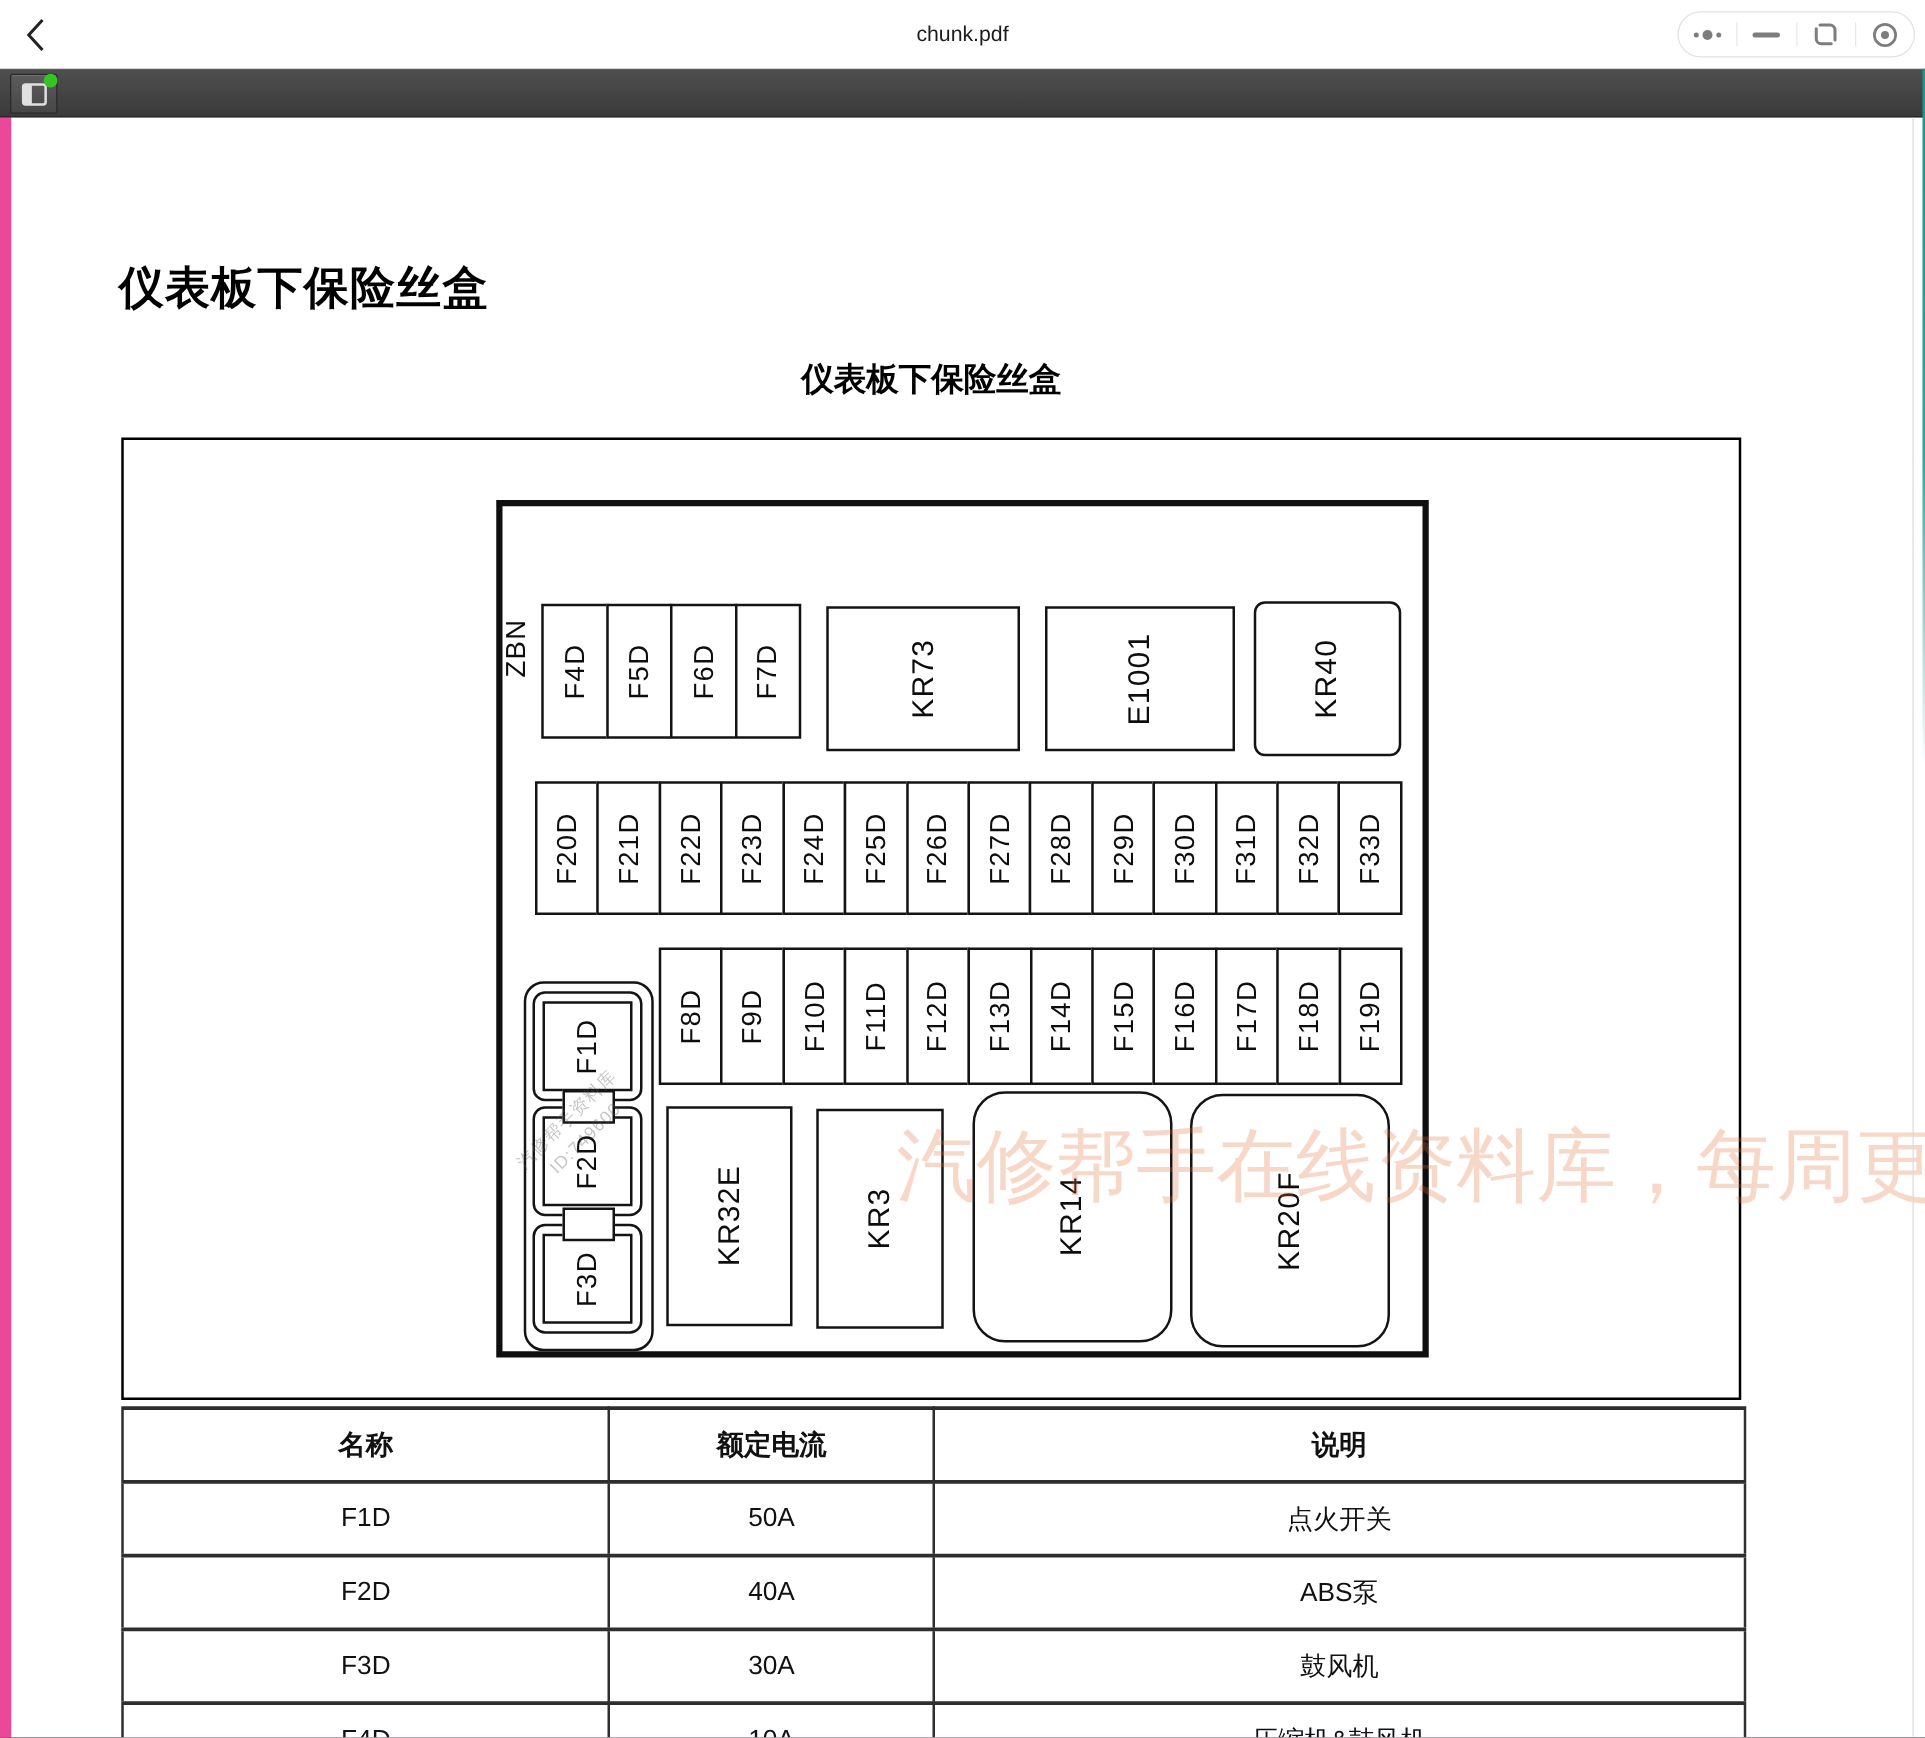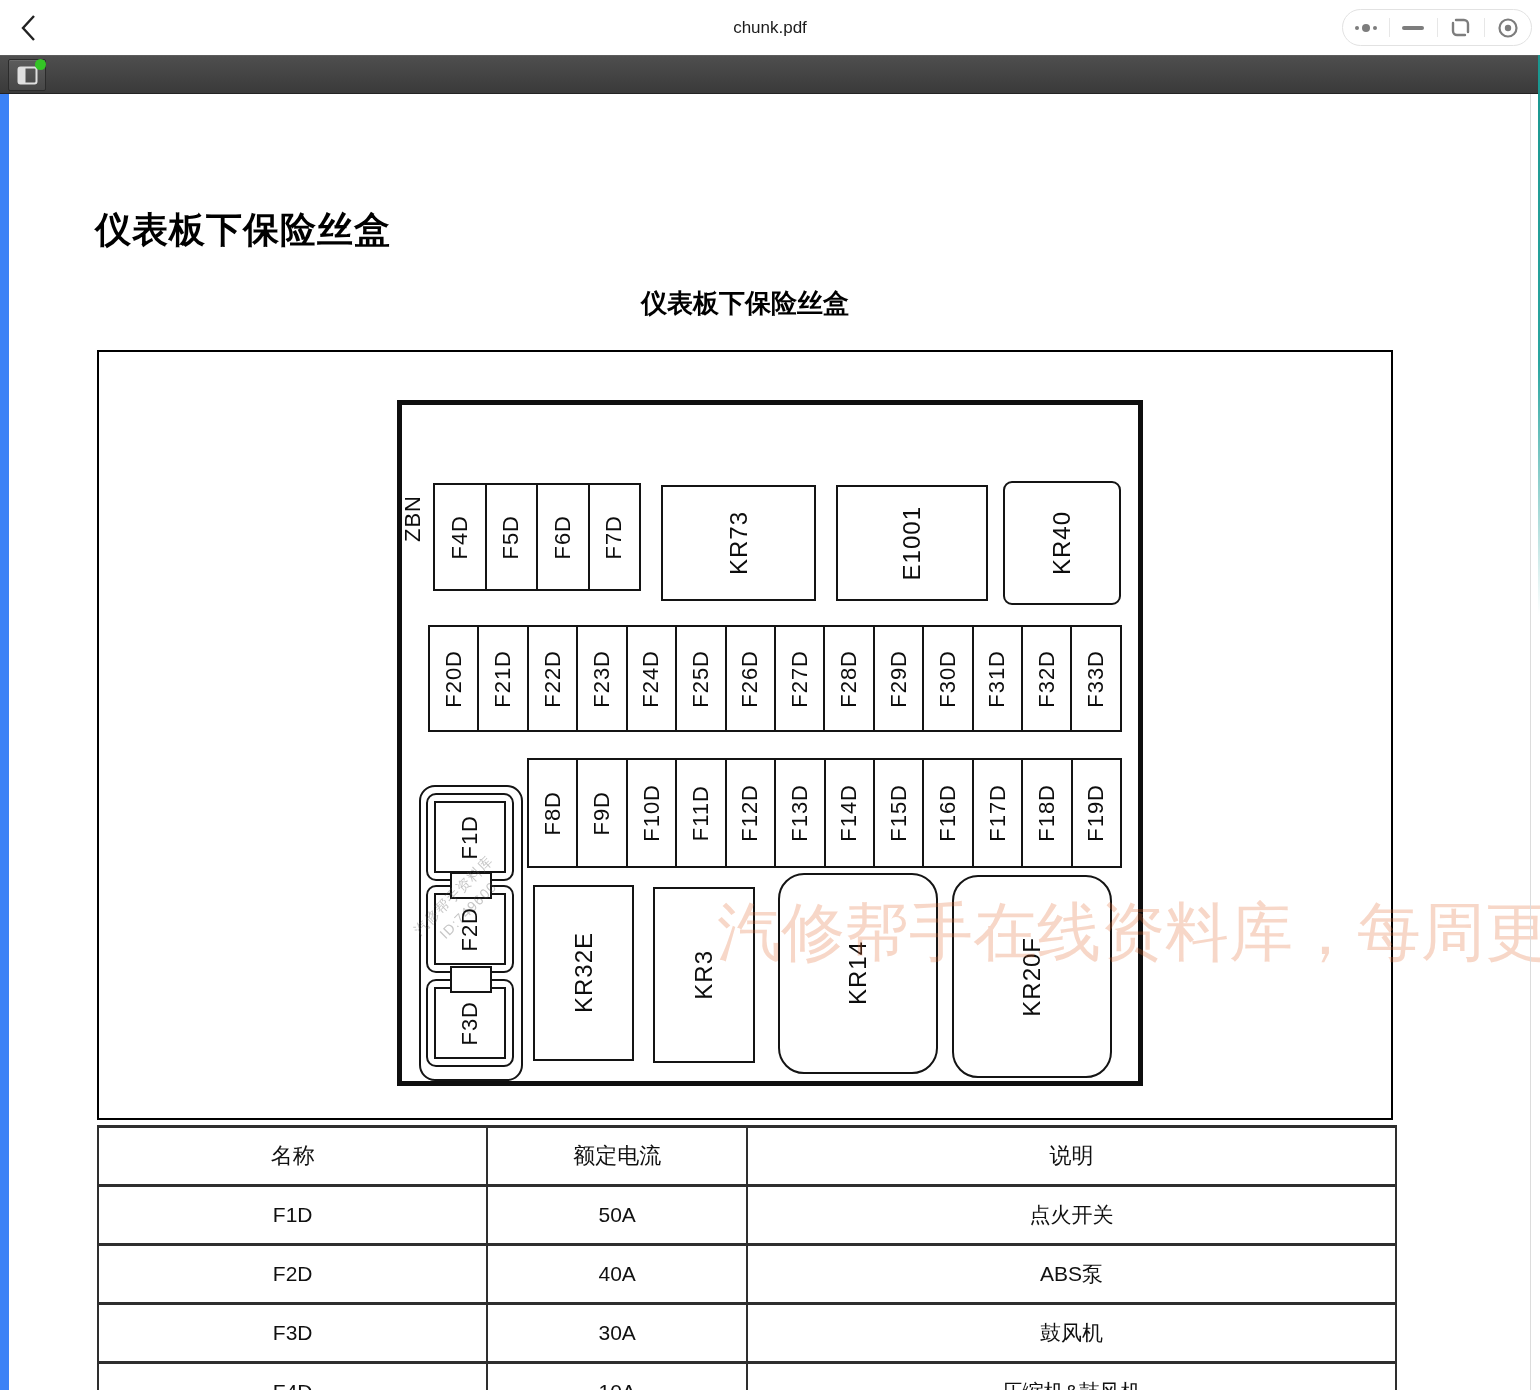--- a/index.html
+++ b/index.html
@@ -43,21 +43,21 @@
     display:flex;align-items:center;cursor:pointer;box-shadow:inset 0 1px 2px rgba(0,0,0,0.3);}
   .zoom-field .zl{color:#ececec;font-size:14px;padding-left:12px;flex:1;}
   .spinner{display:flex;flex-direction:column;gap:2px;margin-right:10px;}
   .spinner .tri-up{width:0;height:0;border-left:4px solid transparent;border-right:4px solid transparent;
     border-bottom:5px solid #cfcfcf;}
   .spinner .tri-dn{width:0;height:0;border-left:4px solid transparent;border-right:4px solid transparent;
     border-top:5px solid #cfcfcf;}
   .chev2{color:#e9e9e9;font-size:25px;font-weight:bold;letter-spacing:-2px;}
 
   
-  .content{position:absolute;top:94px;left:0;right:0;bottom:0;background:#3b82f6;overflow:hidden;}
+  .content{position:absolute;top:94px;left:0;right:0;bottom:0;background:#ec4899;overflow:hidden;}
   .page{position:absolute;left:9px;top:0;width:1531px;height:1340px;background:#ffffff;overflow:hidden;}
   .scroll-line{position:absolute;right:9px;top:0;bottom:0;width:1px;background:#dcdcdc;z-index:40;}
   .teal-edge{position:absolute;right:0;top:55px;width:2px;height:560px;z-index:50;
     background:linear-gradient(#19968f,#2aa5a0 55%,rgba(42,165,160,0));}
 
   .heading{position:absolute;left:86px;top:112px;font-size:36px;font-weight:700;color:#000;letter-spacing:1px;}
   .caption{position:absolute;left:88px;top:192px;width:1296px;text-align:center;
     font-size:26px;font-weight:700;color:#000;}
   .frame{position:absolute;left:88px;top:256px;width:1296px;height:770px;
     border:2px solid #000;box-sizing:border-box;}
@@ -89,21 +89,21 @@
     z-index:8;pointer-events:none;}
   .wm-diag{position:absolute;left:352px;top:788px;width:200px;z-index:9;pointer-events:none;
     transform:rotate(-45deg);font-size:14px;color:rgba(90,90,90,0.35);text-align:center;
     letter-spacing:1px;line-height:1.5;}
 
   
   .spec-table{position:absolute;left:88px;top:1031px;width:1300px;border-collapse:collapse;
     table-layout:fixed;z-index:2;background:#fff;}
   .spec-table th,.spec-table td{border:2px solid #2e2e2e;text-align:center;vertical-align:middle;
     font-size:21px;color:#111;height:56px;padding:0;}
-  .spec-table th{font-weight:400;font-size:22px;}
+  .spec-table th{font-weight:700;font-size:22px;}
   .spec-table tr{border-top:3px solid #2e2e2e;border-bottom:3px solid #2e2e2e;}
 
   svg{display:block;}
 </style>
 </head>
 <body>
 
 <div class="app">
 
   <div class="titlebar">

